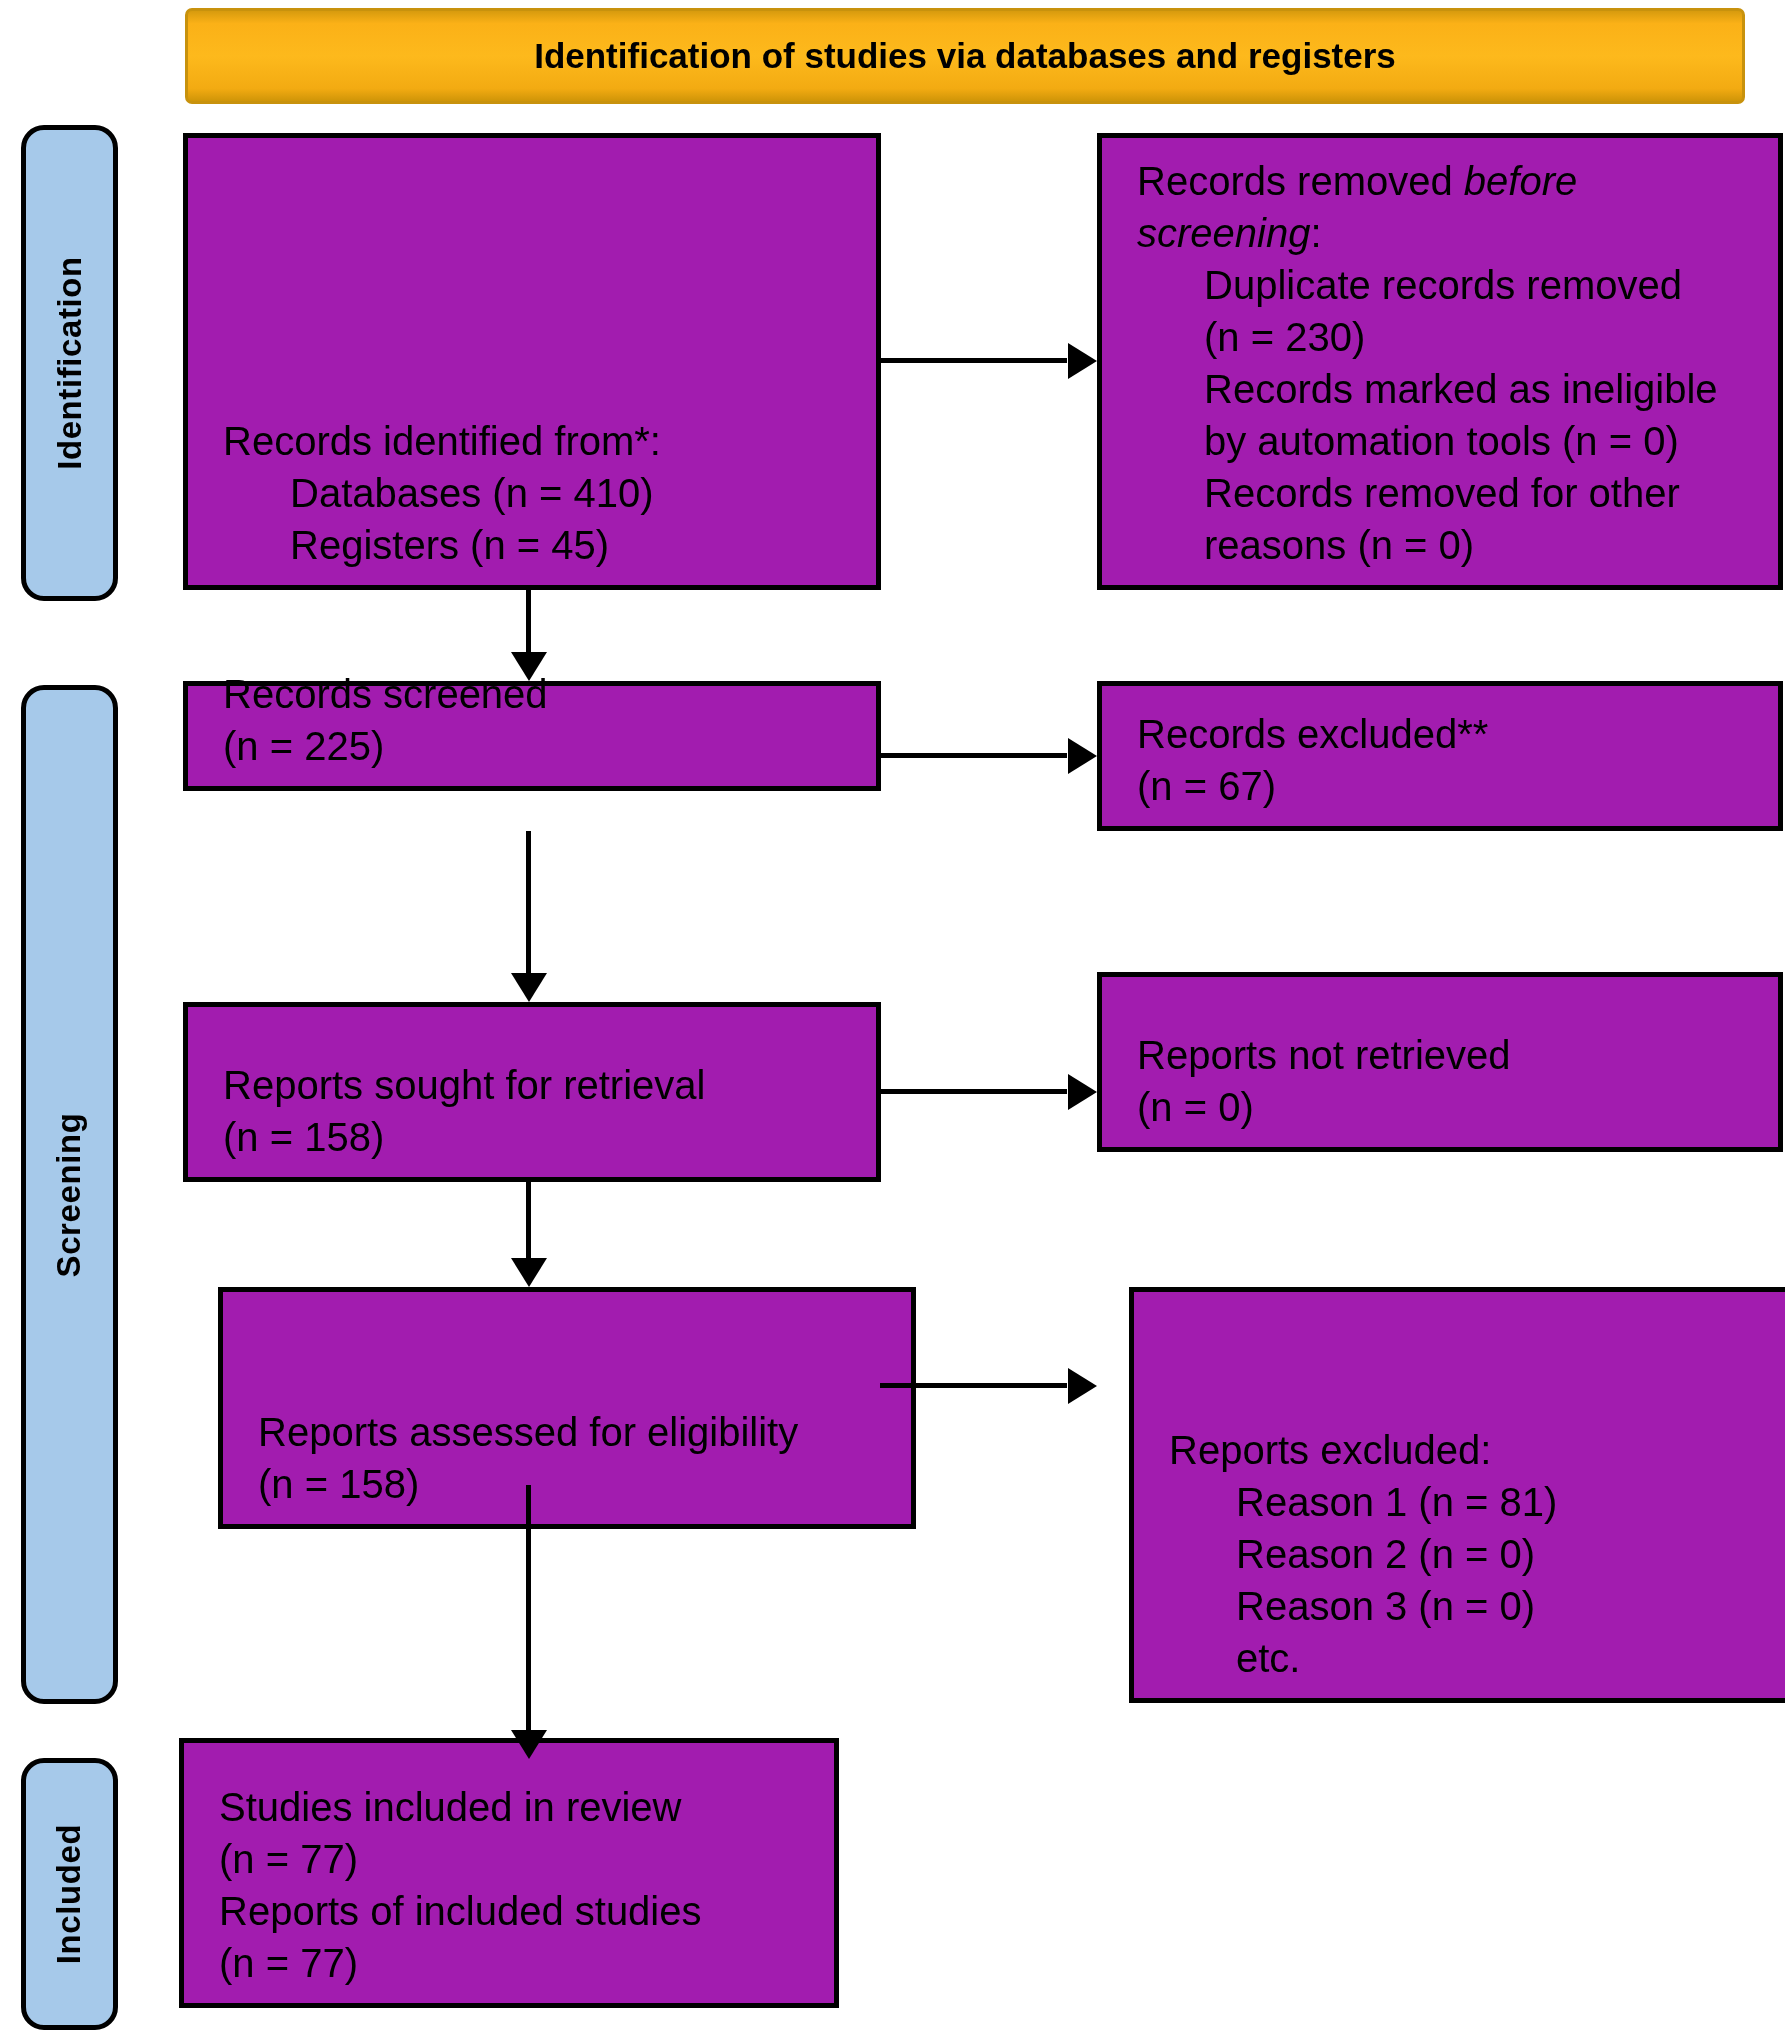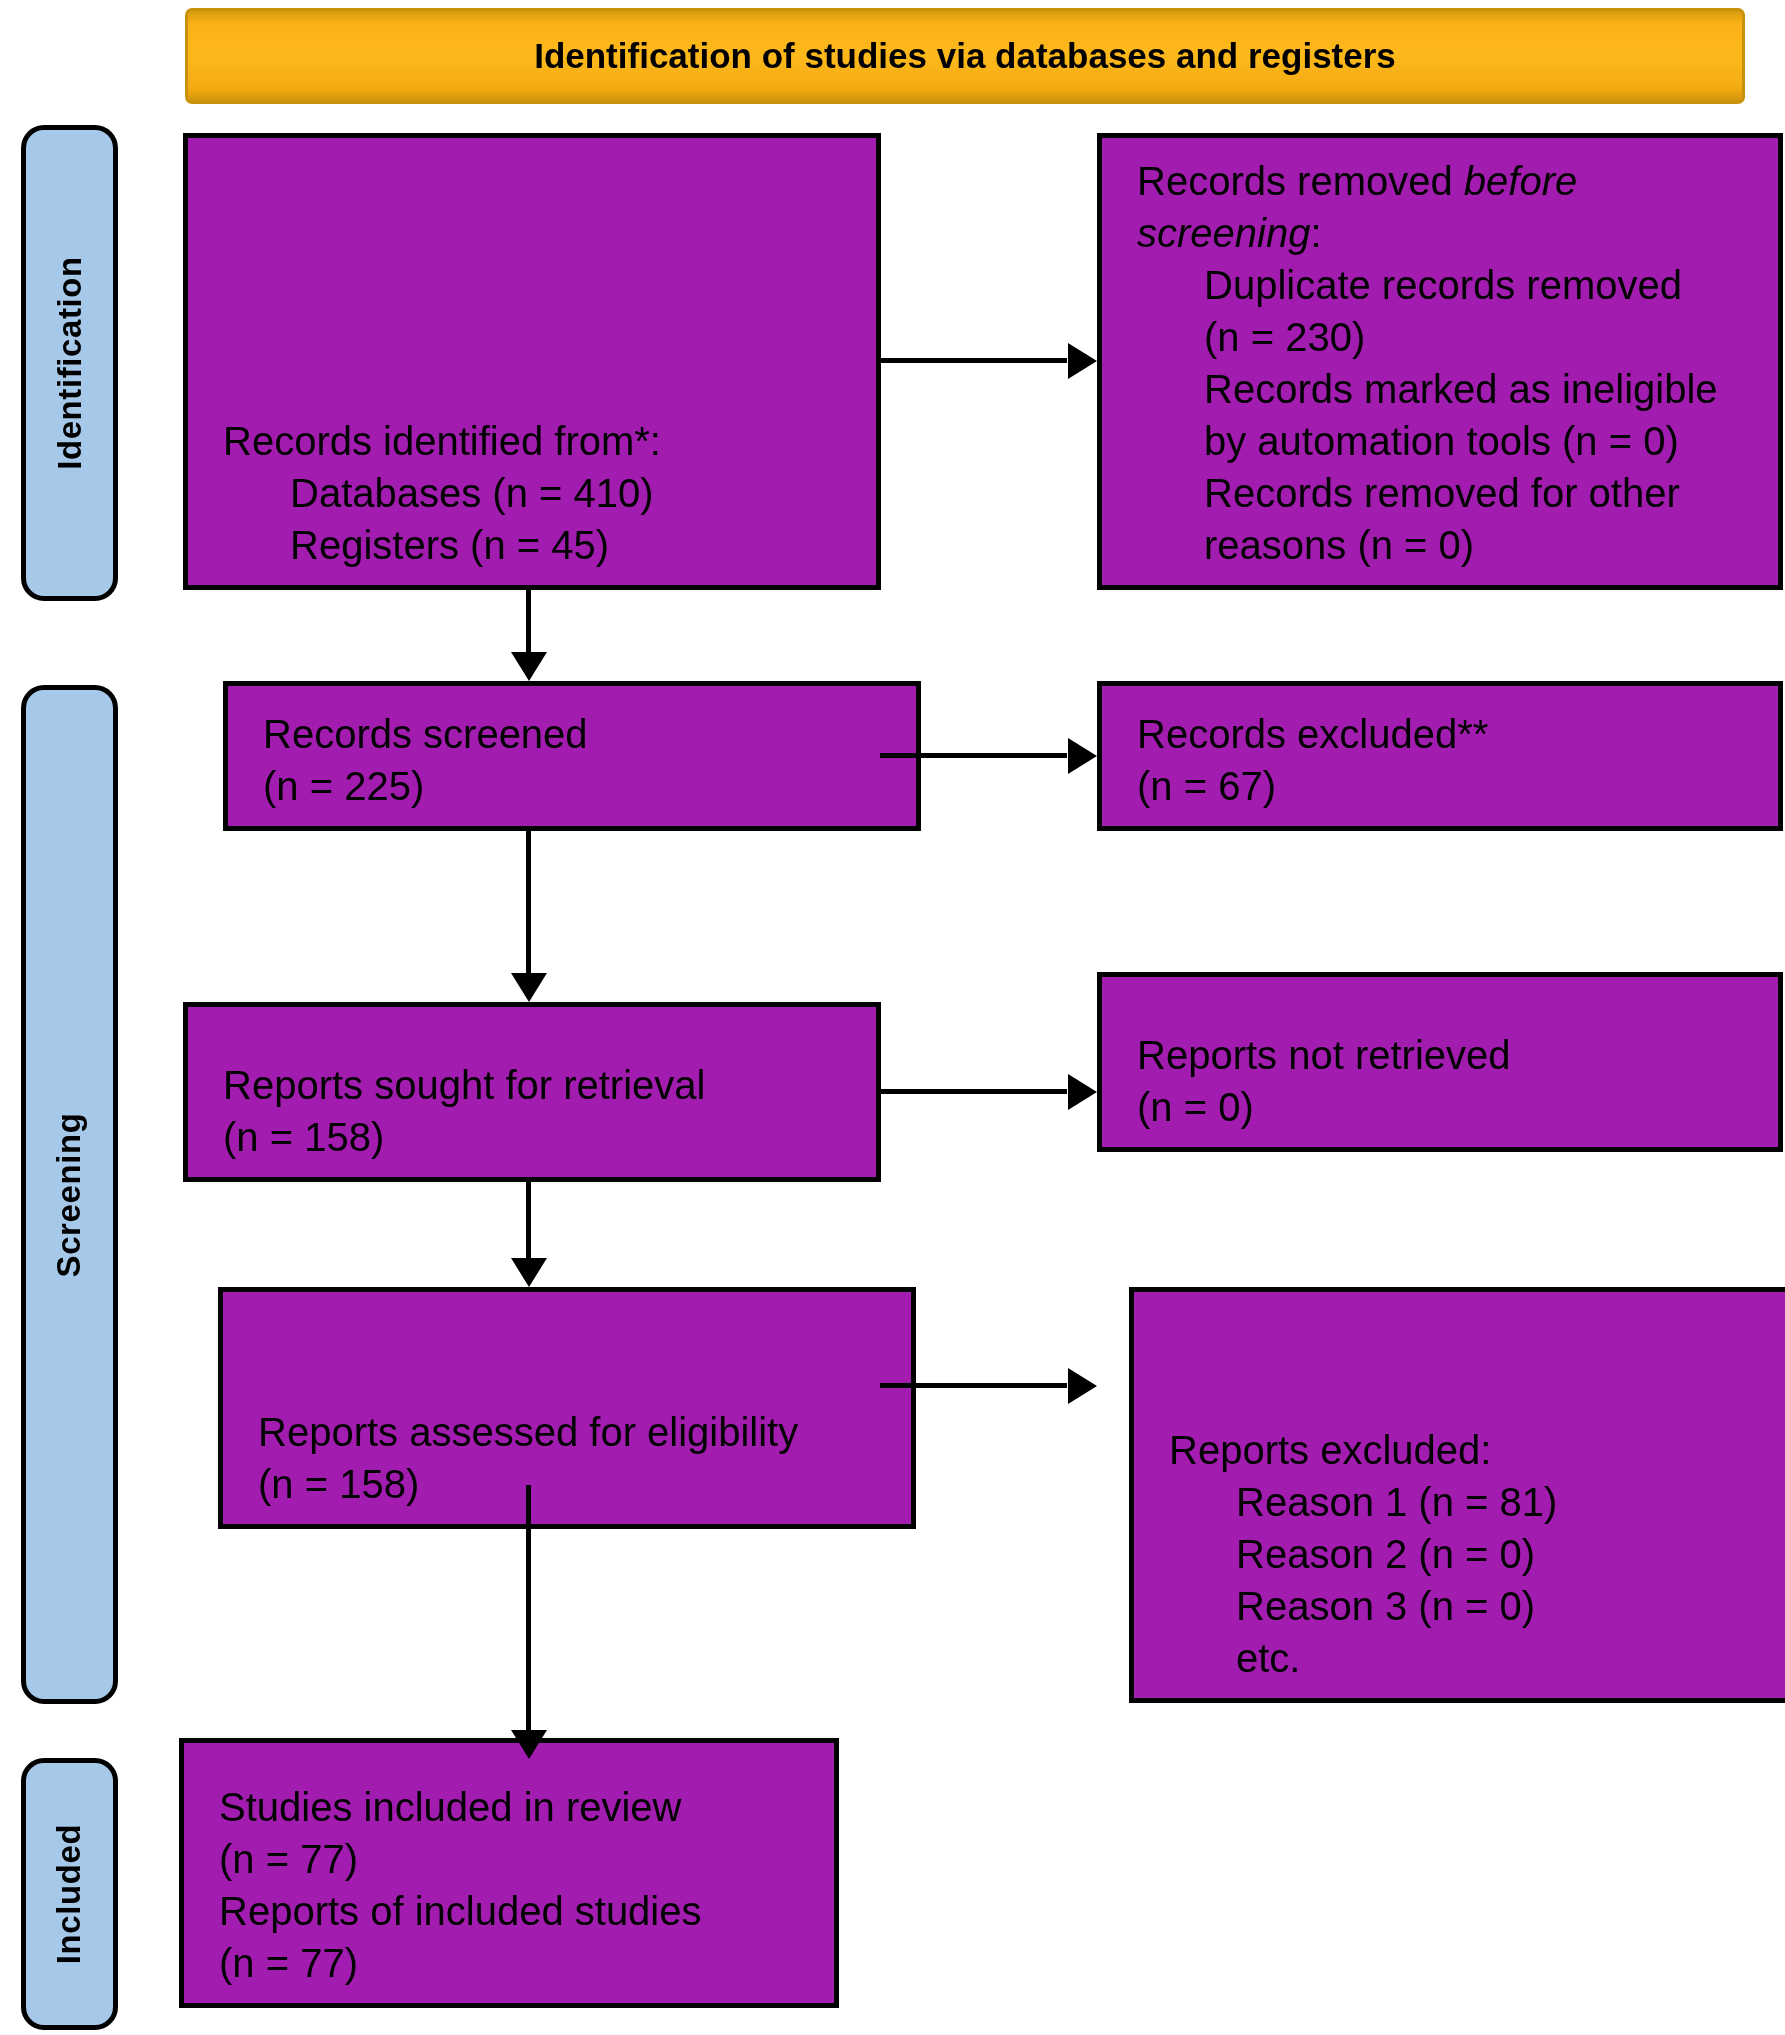--- a/index.html
+++ b/index.html
@@ -54,21 +54,21 @@
     border: 5.4px solid #000000;
     display: flex; flex-direction: column; justify-content: flex-end;
     font-size: 40px; line-height: 1.3;
     padding: 14.4px 18px 14.4px 35px;
   }
   .line { white-space: nowrap; }
   .line.ind { margin-left: 67px; }
   .it { font-style: italic; }
 
   .lbox1 { left: 183px;  top: 133px;  width: 698px; height: 457px; }
-  .lbox2 { left: 183px;  top: 681px; width: 698px; height: 150px; margin-left: 40px; }
+  .lbox2 { left: 183px;  top: 681px; width: 698px; height: 110px; }
   .lbox3 { left: 183px;  top: 1002px; width: 698px; height: 180px; }
   .lbox4 { left: 183px;  top: 1287px; width: 698px; height: 242px; margin-left: 35px; }
   .lbox5 { left: 179px;  top: 1738px; width: 660px; height: 270px; }
   .rbox1 { left: 1097px; top: 133px;  width: 686px; height: 457px; }
   .rbox2 { left: 1097px; top: 681px; width: 686px; height: 150px; }
   .rbox3 { left: 1097px; top: 972px; width: 686px; height: 180px; }
   .rbox4 { left: 1097px; top: 1287px; width: 686px; height: 416px; margin-left: 32px; }
 
   
   .v-shaft { position: absolute; width: 5.4px; background: #000; left: 526px; }

